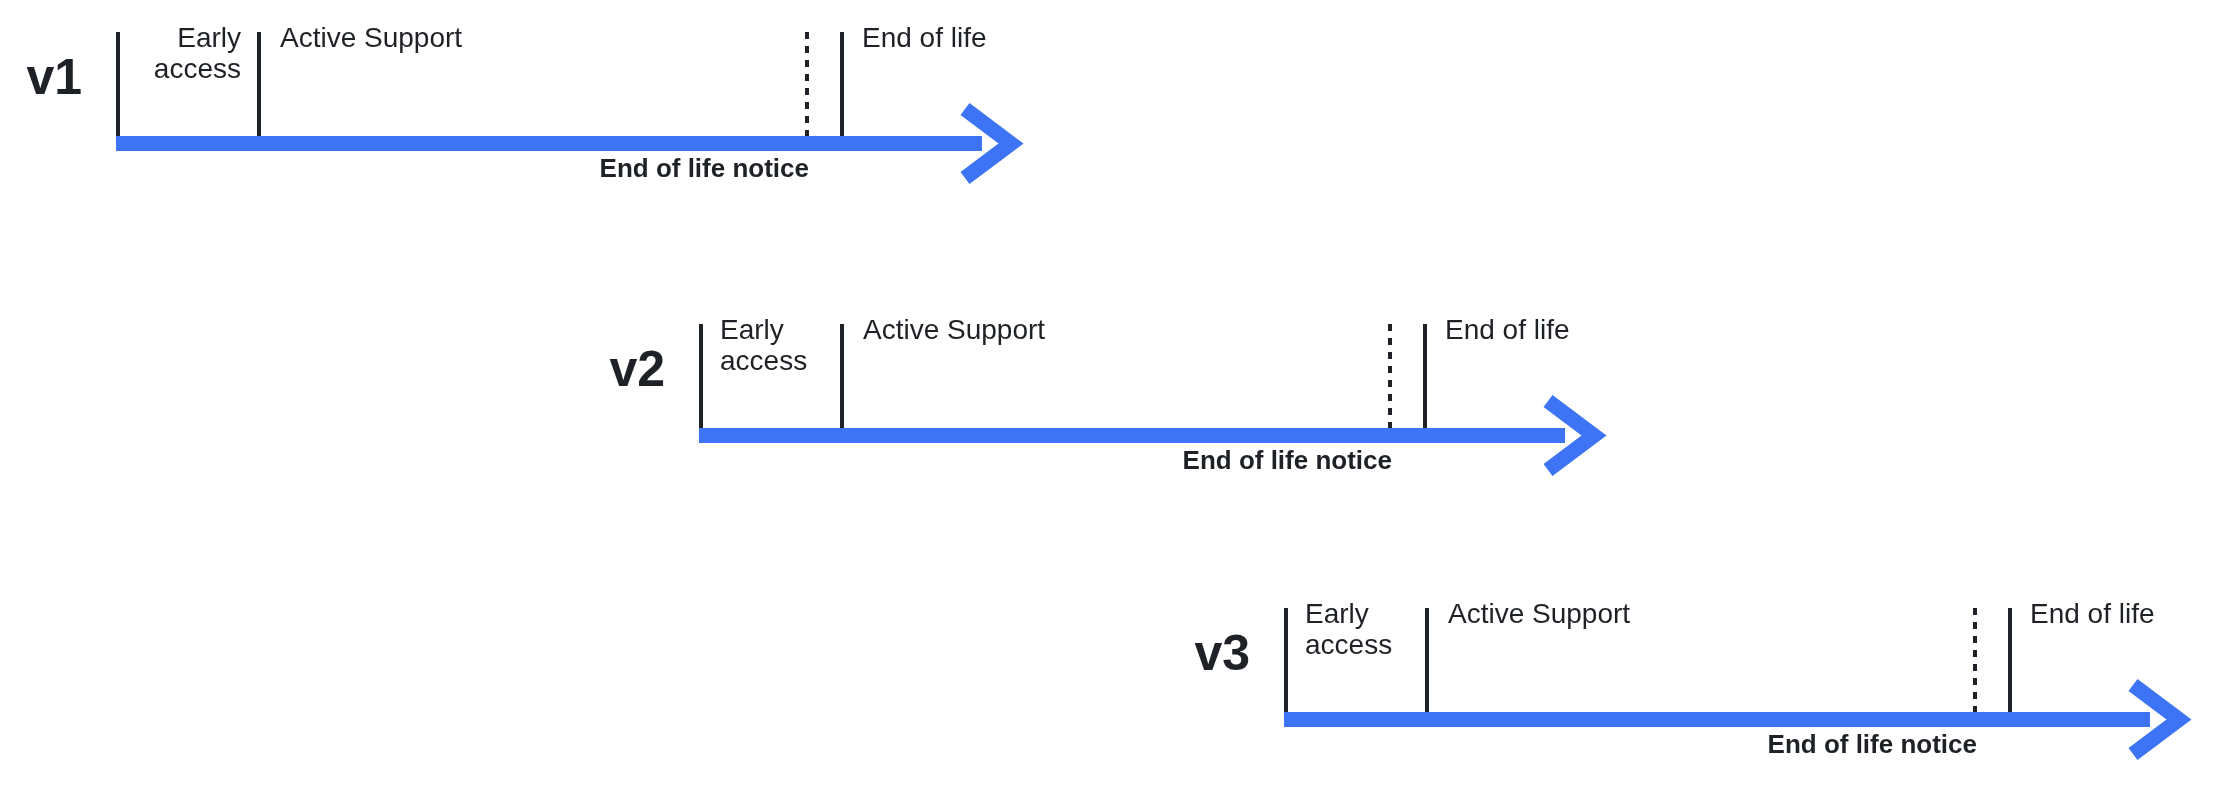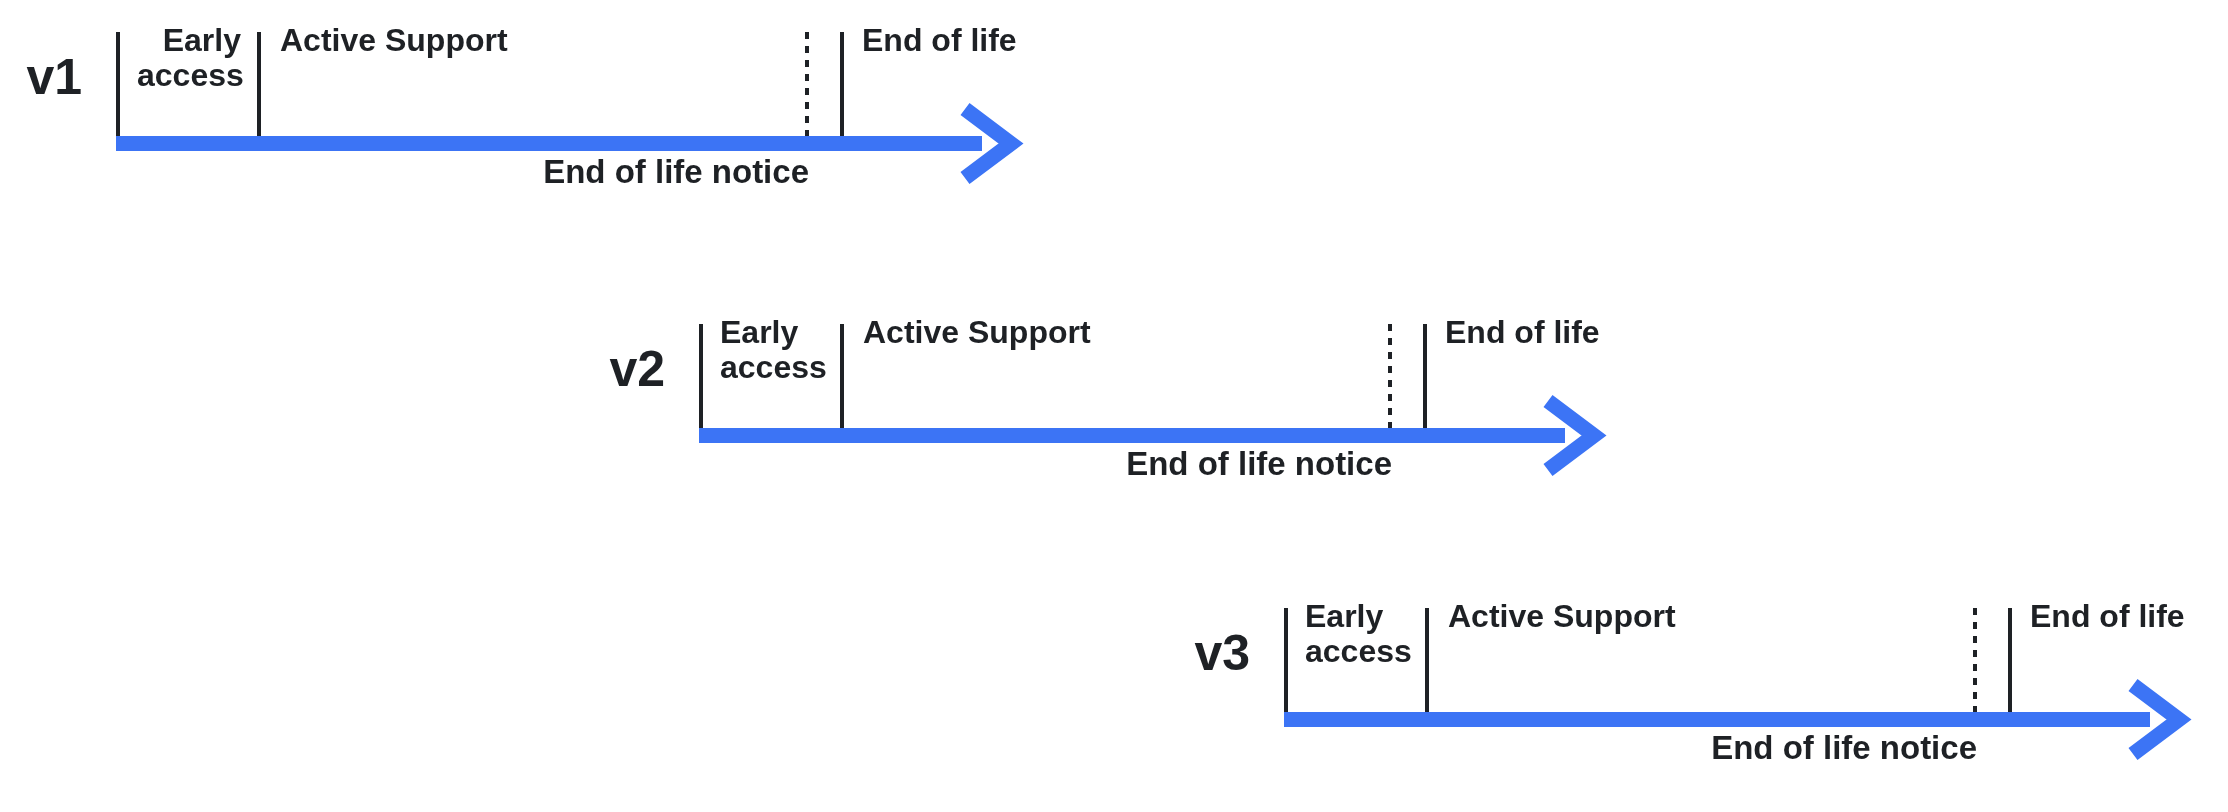--- a/index.html
+++ b/index.html
@@ -45,34 +45,34 @@
     top: 20px;
     transform: translateX(-100%);
     font-size: 50px;
     font-weight: 700;
     line-height: 1;
     white-space: nowrap;
   }
   .phase-label {
     position: absolute;
     top: -9px;
-    font-size: 32px;
-    font-weight: 700;
+    font-size: 28px;
+    font-weight: 400;
     line-height: 1.1;
     white-space: nowrap;
   }
   .label-early-access { left: 19px; width: 104px; white-space: normal; }
   .label-active-support { left: 162px; }
   .label-end-of-life { left: 744px; }
   .label-eol-notice {
     position: absolute;
     left: 691px;
     top: 122px;
     transform: translateX(-100%);
-    font-size: 33px;
+    font-size: 26px;
     font-weight: 700;
     line-height: 1.1;
     white-space: nowrap;
   }
 </style>
 </head>
 <body>
 
 <div class="canvas">
 

